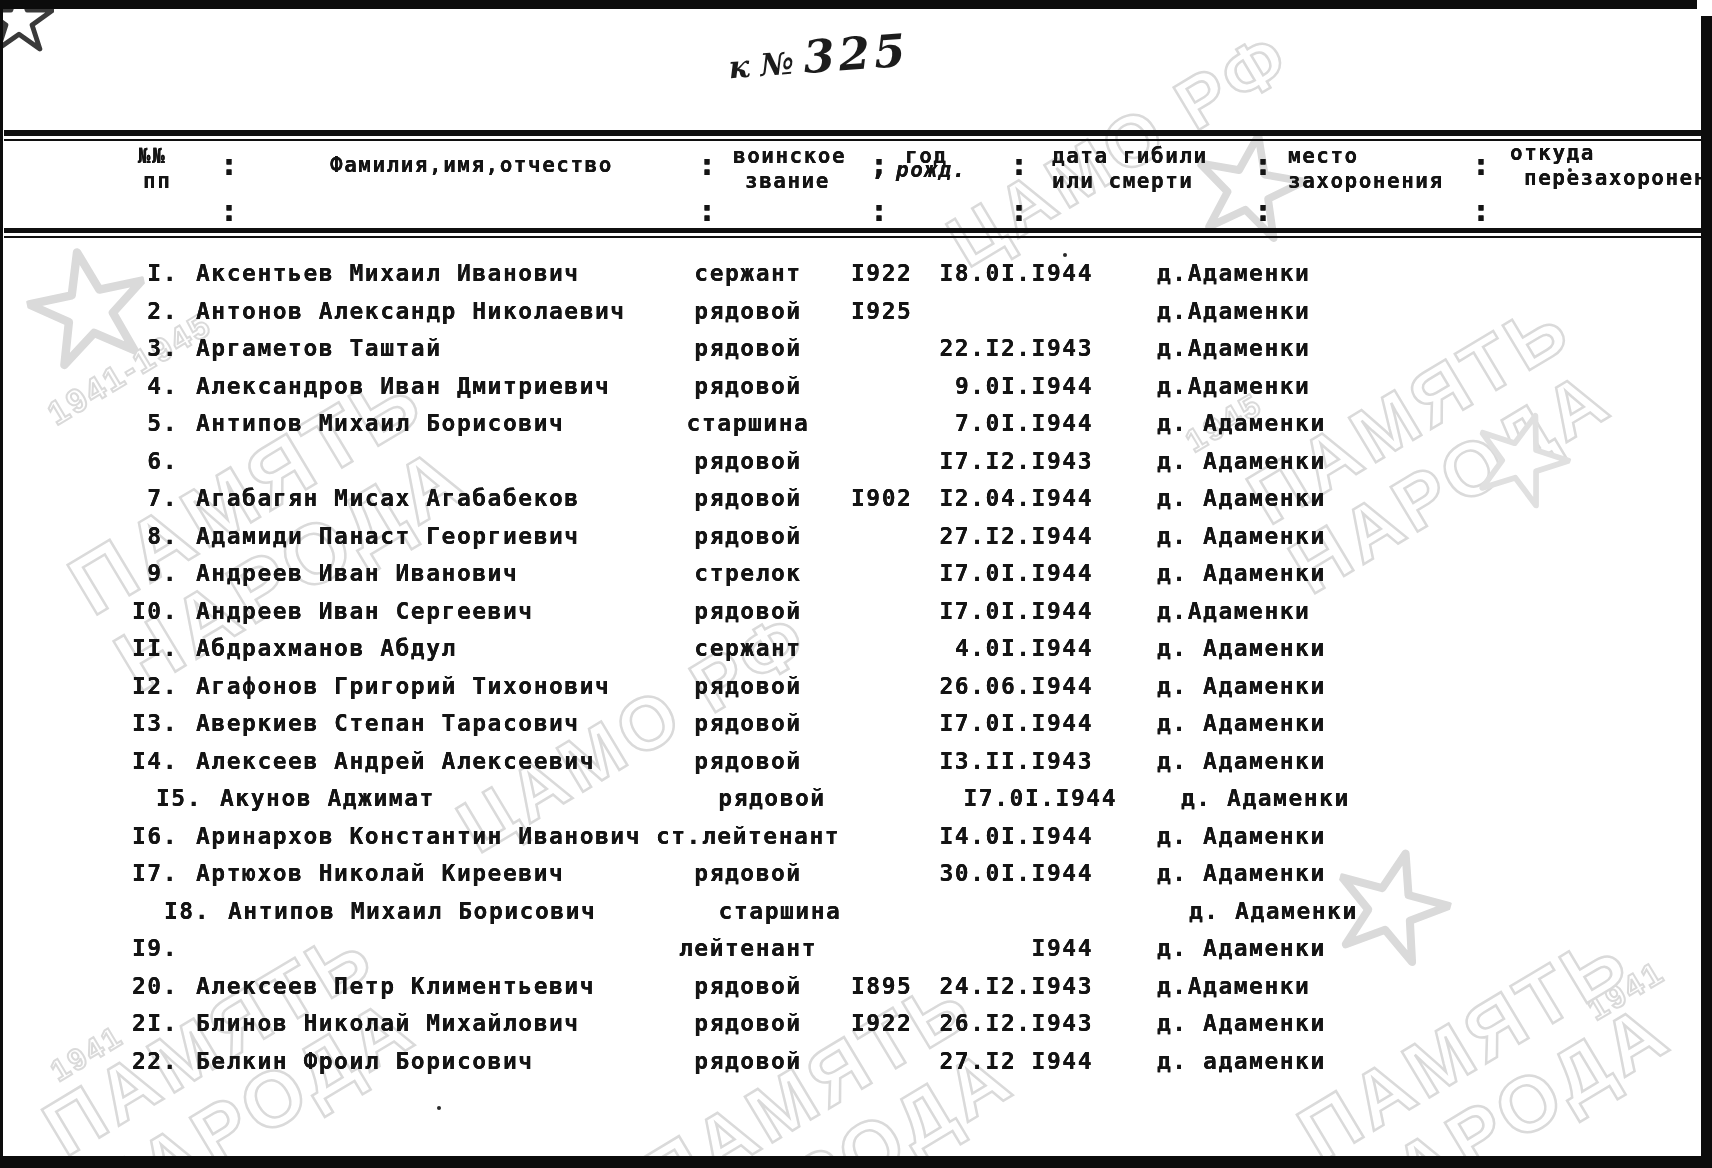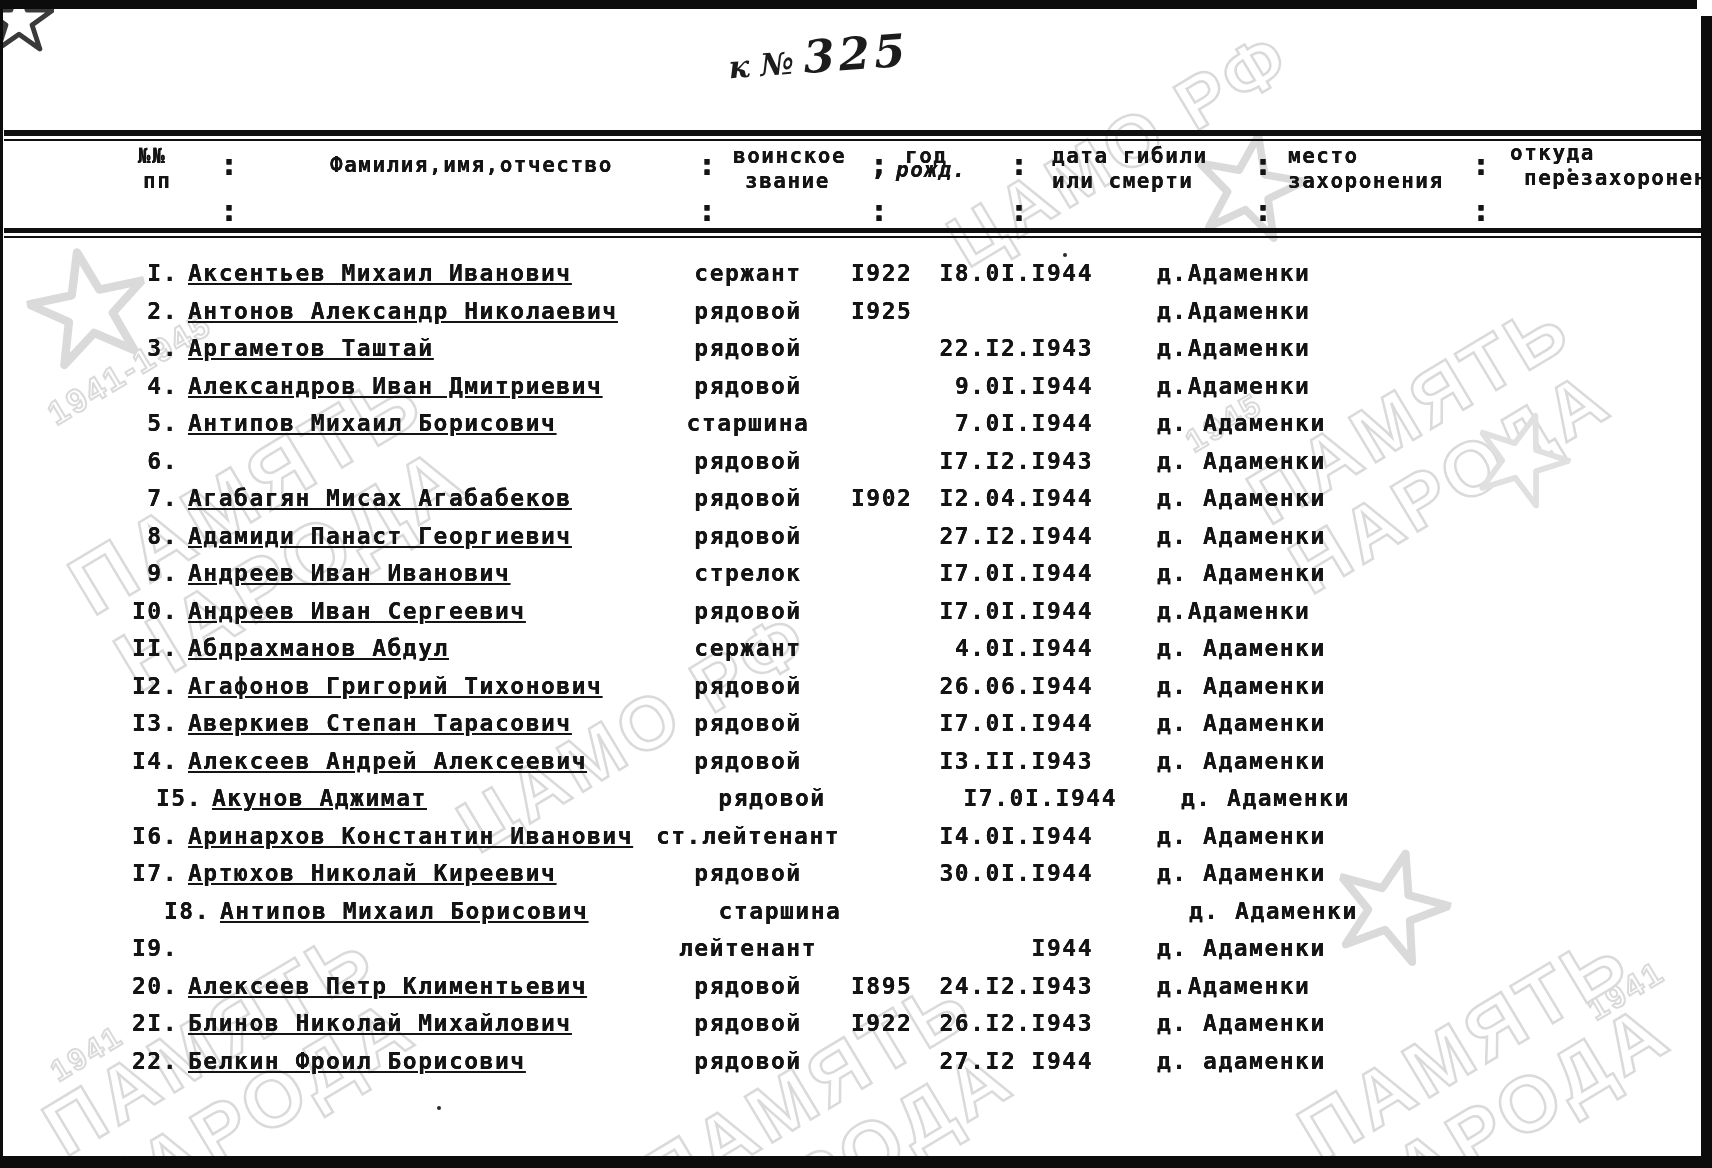--- a/index.html
+++ b/index.html
@@ -21,21 +21,21 @@
       display:flex;align-items:baseline;gap:10px;}
   .hw-k{font-size:31px;}
   .hw-num{font-size:45px;letter-spacing:4px;}
   .h{position:absolute;font:bold 21px/1 "DejaVu Sans Mono",monospace;letter-spacing:1.5px;z-index:3;
      text-shadow:0 0 0.5px #000;}
   .h-colon{font-size:30px;}
   .row{position:absolute;left:0;width:1712px;height:37px;z-index:3;}
   .c{position:absolute;top:0;font:bold 23px/1 "DejaVu Sans Mono",monospace;letter-spacing:1.5px;
      white-space:nowrap;text-shadow:0 0 0.5px #000;}
   .c-num{left:126px;width:52px;text-align:right;}
-  .c-name{left:188px;text-decoration:underline;}
+  .c-name{left:196px;}
   .c-rank{left:628px;width:240px;text-align:center;}
   .c-year{left:851px;}
   .c-date{left:933px;width:160px;text-align:right;}
   .c-place{left:1157px;}
   .c-from{left:1400px;}
   
   .wm{position:absolute;color:#ffffff;-webkit-text-stroke:2.5px #dadada;z-index:1;
       font-family:"Liberation Sans",sans-serif;font-weight:bold;line-height:1.06;
       white-space:pre-line;letter-spacing:5px;transform-origin:left top;}
   .wm-sm{-webkit-text-stroke:2px #dadada;letter-spacing:3px;}

